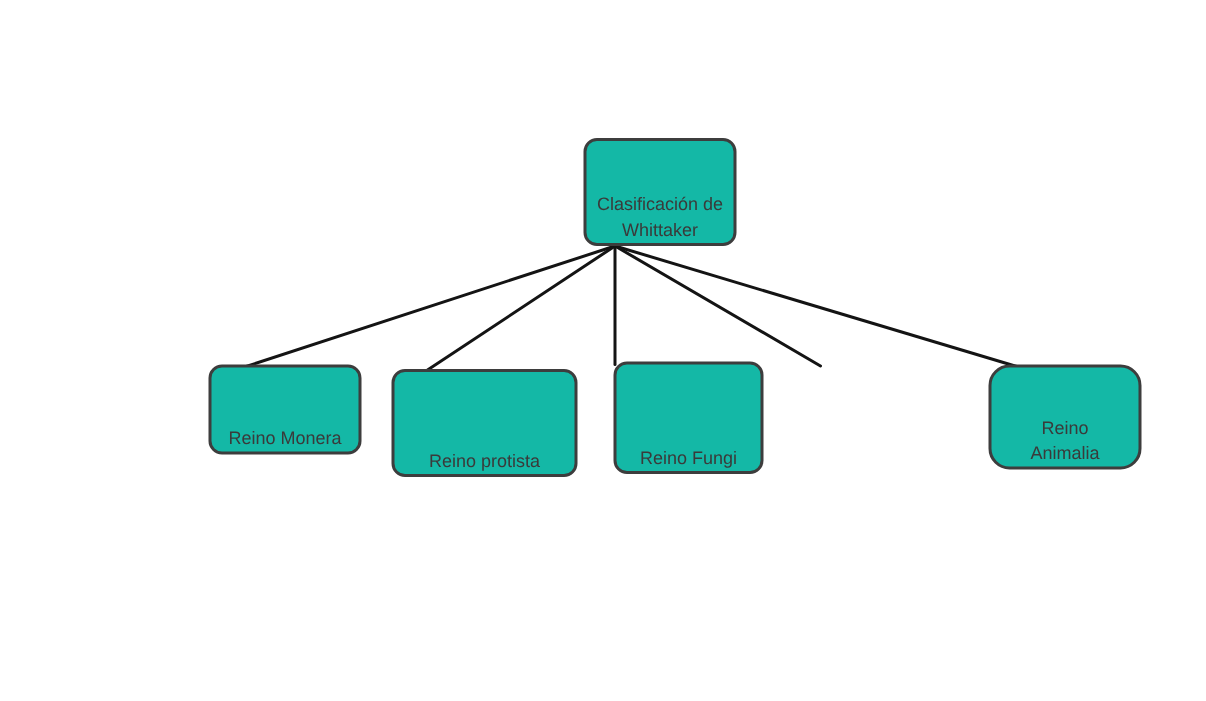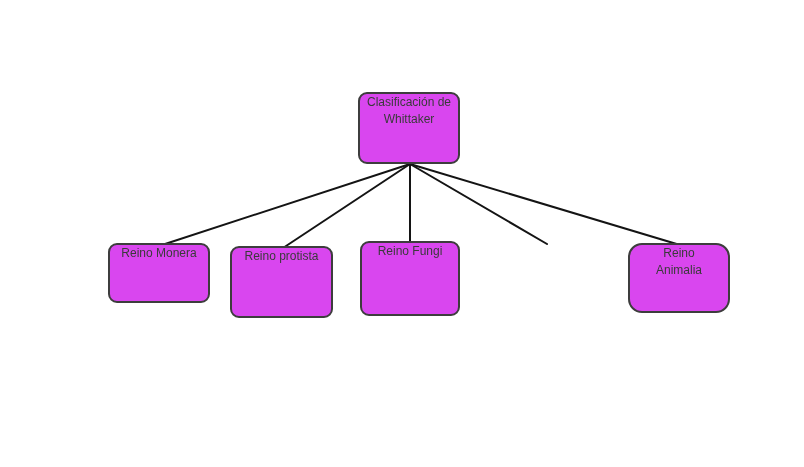--- a/index.html
+++ b/index.html
@@ -20,38 +20,39 @@
     left: 0;
     top: 0;
     width: 804px;
     height: 467px;
     z-index: 1;
   }
   .node {
     position: absolute;
     z-index: 2;
     box-sizing: border-box;
-    background: #d946ef;
+    background: #14b8a6;
     border: 2px solid #3d3d3d;
     border-radius: 9px;
     display: flex;
-    align-items: flex-start;
+    align-items: flex-end;
     justify-content: center;
     text-align: center;
+    margin-left: 31px;
   }
   .node .label {
     display: inline-block;
     font-size: 12px;
     line-height: 17px;
     color: #3a3a3a;
   }
   .node-root     { left: 358px; top: 92px;  width: 102px; height: 72px; }
   .node-monera   { left: 108px; top: 243px; width: 102px; height: 60px; }
-  .node-protista { left: 230px; top: 246px; width: 103px; height: 72px; }
-  .node-fungi    { left: 360px; top: 241px; width: 100px; height: 75px; }
+  .node-protista { left: 230px; top: 246px; width: 124px; height: 72px; }
+  .node-fungi    { left: 378px; top: 241px; width: 100px; height: 75px; }
   .node-plantae  { left: 498px; top: 242px; width: 100px; height: 75px; }
   .node-animalia { left: 628px; top: 243px; width: 102px; height: 70px; border-radius: 14px; }
 
   .node-root .label     { max-width: 88px; }
   .node-animalia .label { max-width: 64px; }
   .node-monera .label,
   .node-protista .label,
   .node-fungi .label,
   .node-plantae .label  { white-space: nowrap; }
 </style>

